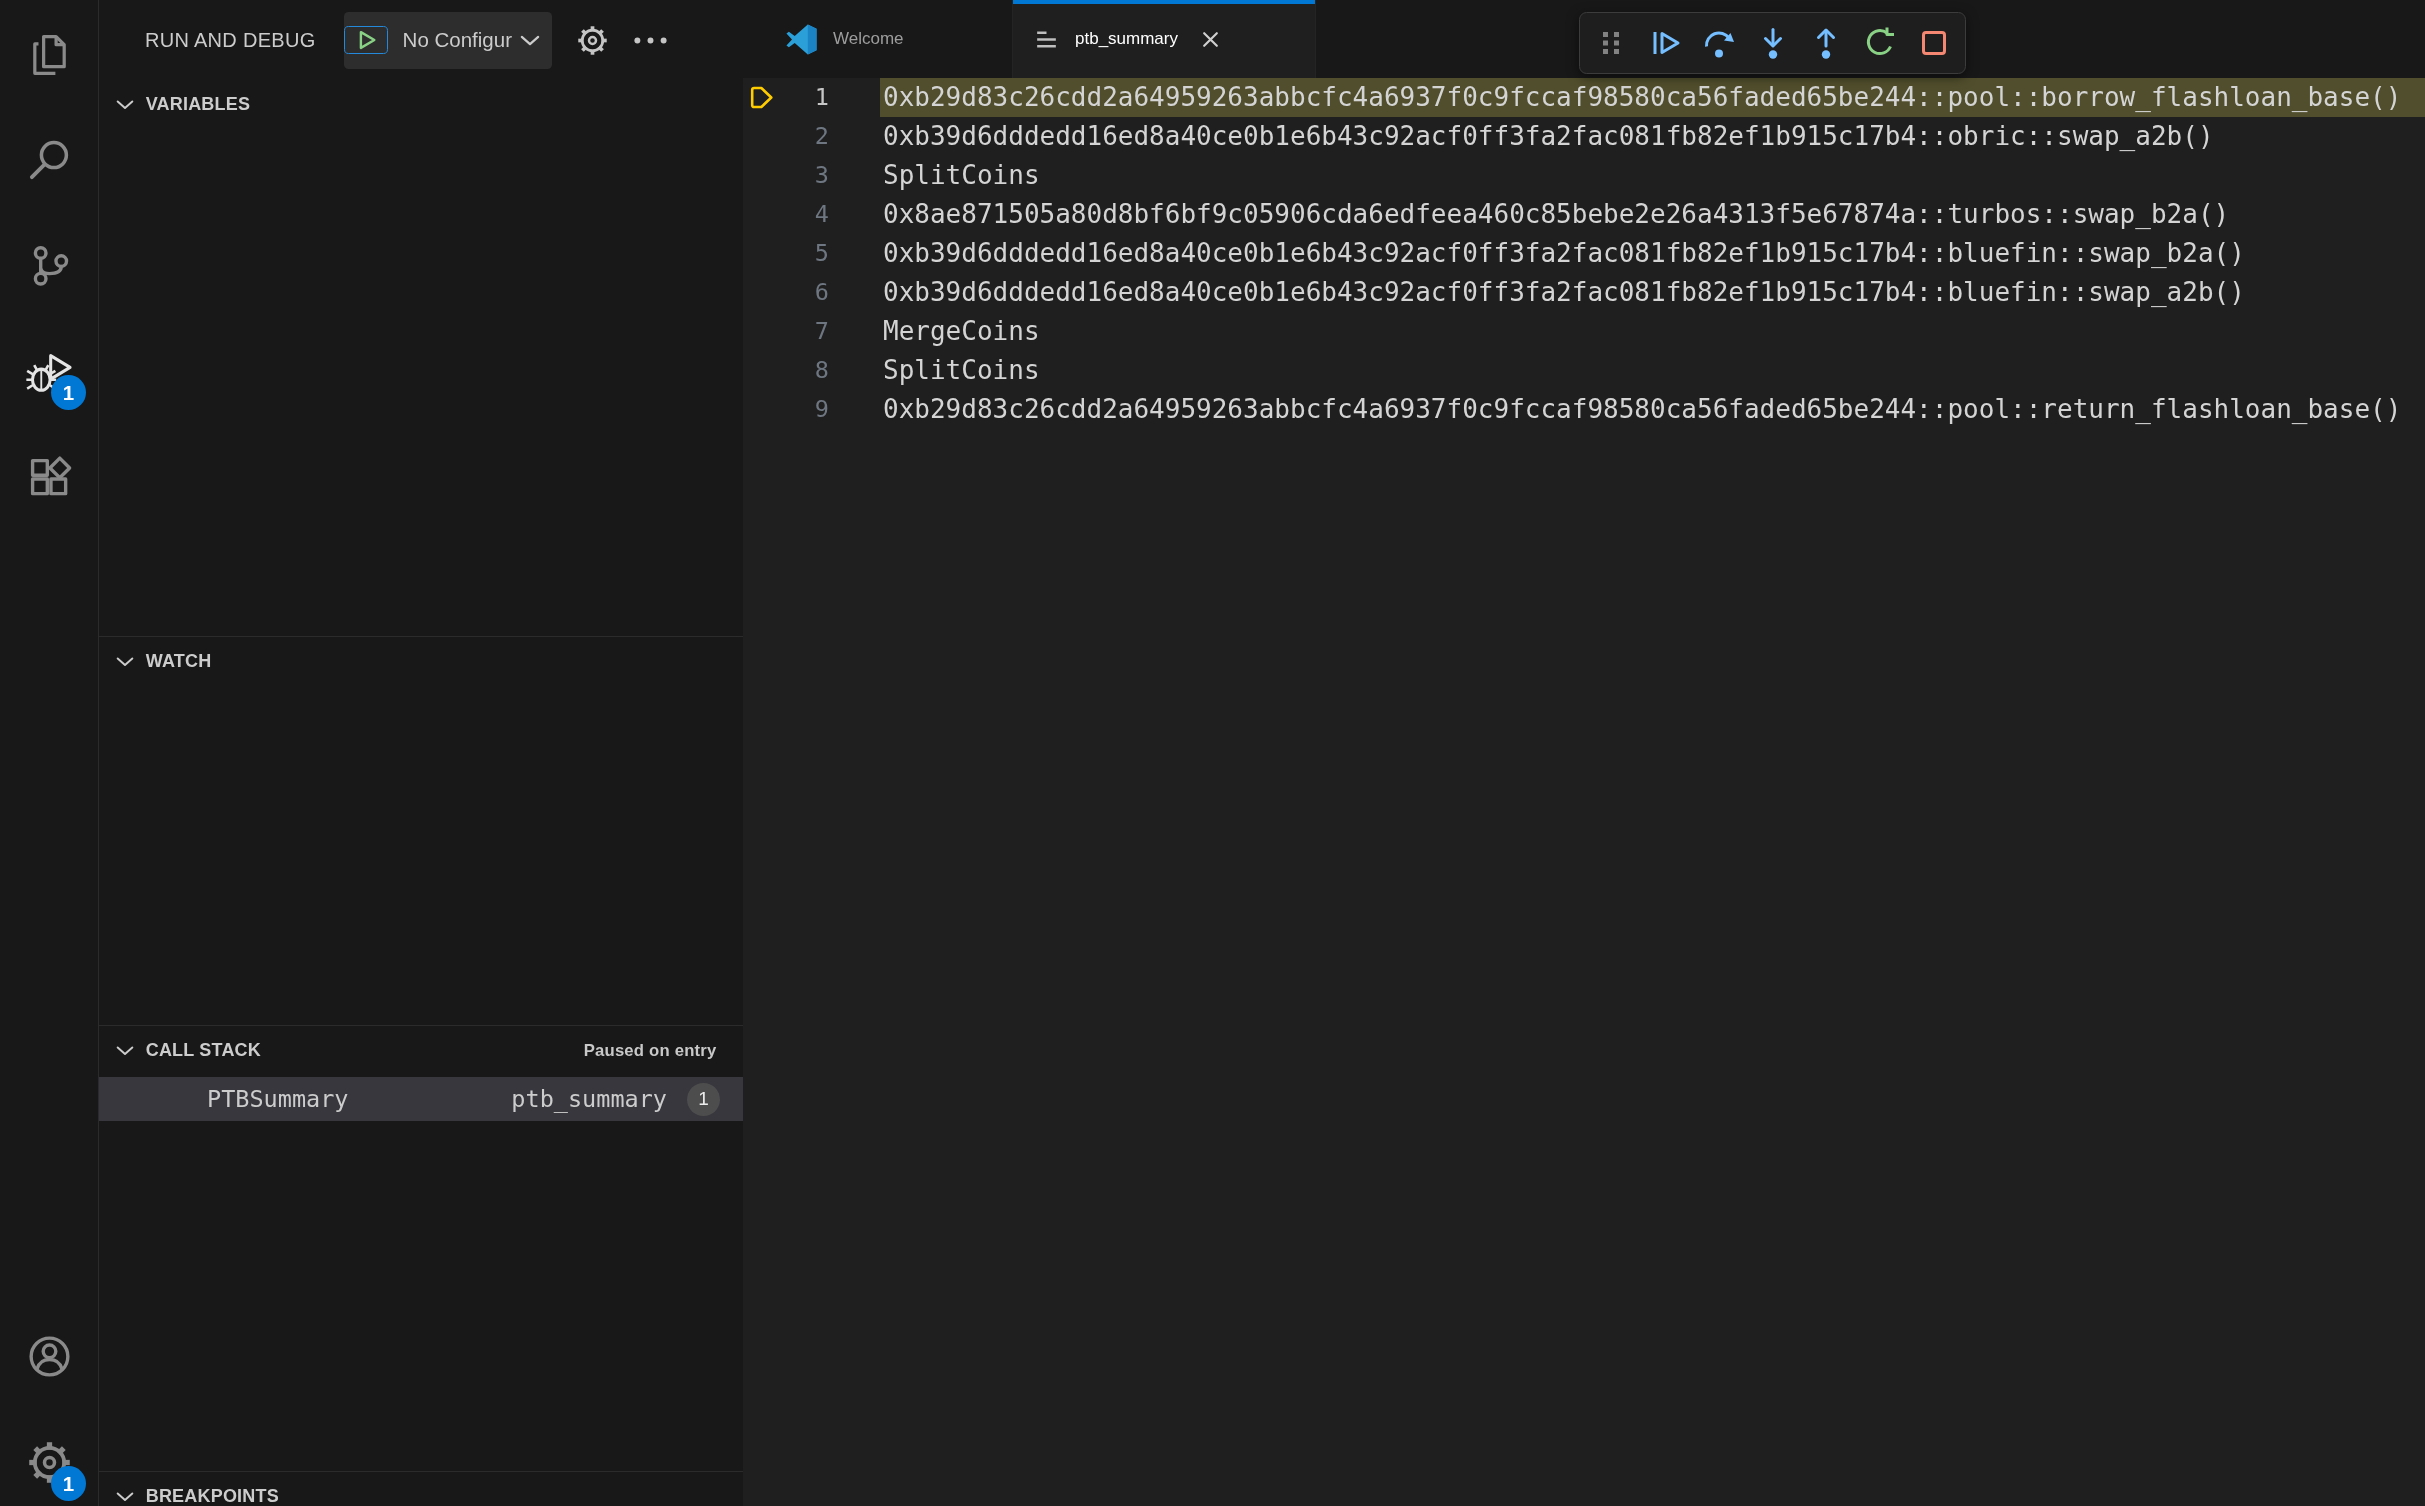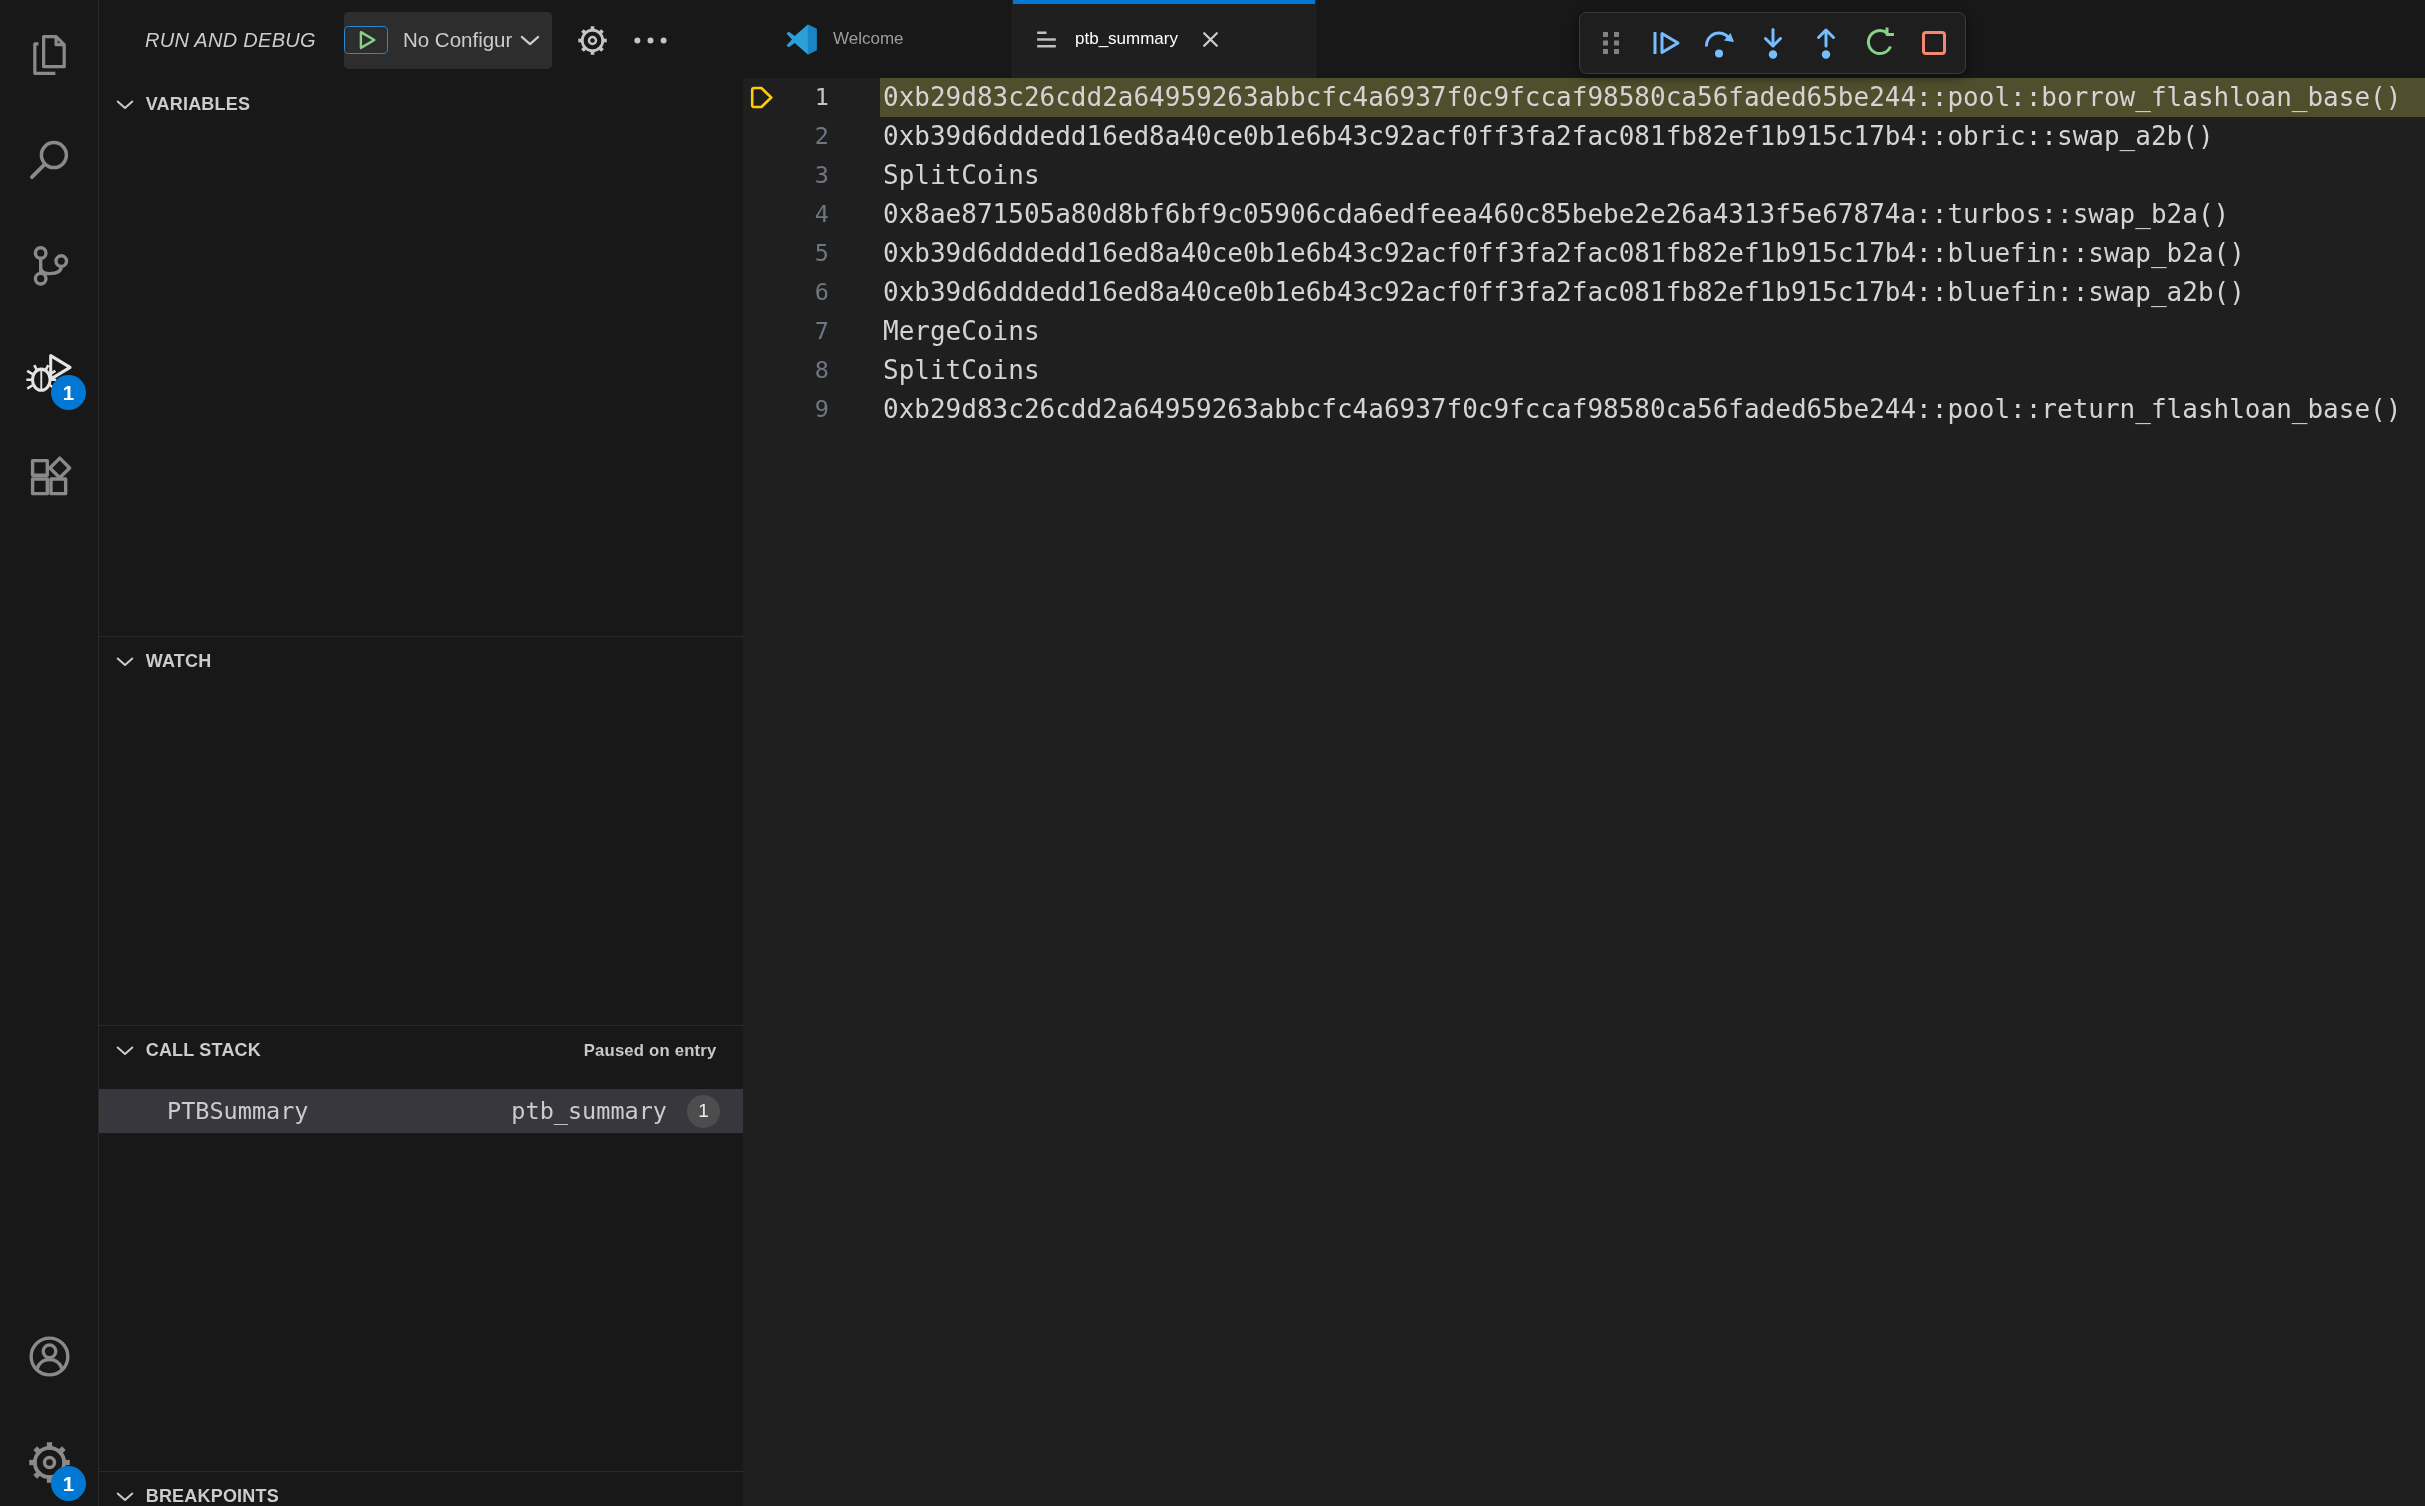--- a/index.html
+++ b/index.html
@@ -19,21 +19,21 @@
   .ab-item.active { color:#e4e4e4; }
   .ab-item svg { width:47px; height:47px; }
   .ab-badge { position:absolute; right:12px; bottom:13.7px; min-width:35px; height:35px;
     border-radius:18px; background:#0078d4; color:#ffffff; font-size:20.5px; font-weight:700;
     display:flex; align-items:center; justify-content:center; }
   .ab-bottom { position:absolute; left:0; bottom:-9px; }
 
   
   .sidebar { position:absolute; left:99px; top:0; width:644px; height:100%; background:#181818; }
   .sidebar-header { height:80px; display:flex; align-items:center; padding-left:46px; }
-  .sidebar-title { color:#cccccc; font-size:20px; letter-spacing:0.3px; white-space:nowrap;font-style:italic; }
+  .sidebar-title { color:#cccccc; font-size:20px; letter-spacing:0.3px; white-space:nowrap; }
   .config-picker { margin-left:28px; height:57px; display:flex; align-items:center;
     background:#2d2d2d; border-radius:4.6px; cursor:pointer; }
   .play-btn { width:44px; display:flex; align-items:center; justify-content:center;
     border:1.9px solid #2488db; border-radius:4.6px; background:#2d2d2d; }
   .play-btn svg { width:26px; height:26px; }
   .config-label { color:#cccccc; font-size:20.5px; display:flex; align-items:center; padding:0 7.6px 0 15px; white-space:nowrap; }
   .picker-chevron { align-self:center; margin-right:12px; color:#cccccc; }
   .picker-chevron svg { width:20px; height:13px; }
   .hdr-action { margin-left:24px; color:#c5c5c5; cursor:pointer; display:flex; align-items:center; }
   .hdr-action.gear svg { width:33px; height:33px; }
@@ -42,22 +42,22 @@
   .panel { position:absolute; left:0; right:0; overflow:hidden; }
   .panel-header { height:49px; display:flex; align-items:center; padding:0 26.5px 0 16.7px;
     color:#cccccc; font-weight:700; font-size:18px; letter-spacing:0.2px; cursor:pointer; }
   .panel-chevron { color:#cccccc; margin-right:12px; }
   .panel-chevron svg { width:18px; height:11.4px; }
   .panel.variables { top:80px; height:554px; }
   .panel.watch { top:636px; height:389px; border-top:0.8px solid #2b2b2b; }
   .panel.callstack { top:1025px; height:444px; border-top:0.8px solid #2b2b2b; }
   .panel.breakpoints { top:1471px; height:36px; border-top:0.8px solid #2b2b2b; }
   .cs-status { margin-left:auto; font-size:16.7px; font-weight:700; color:#c8c8c8; }
-  .cs-frame { margin-top:14px; height:44px; background:#37373d; display:flex; align-items:center;
-    padding:0 23px 0 68px; font-family:"DejaVu Sans Mono", monospace; font-size:23.5px; color:#cccccc; cursor:pointer; }
+  .cs-frame { margin-top:2px; height:44px; background:#37373d; display:flex; align-items:center;
+    padding:0 23px 0 108px; font-family:"DejaVu Sans Mono", monospace; font-size:23.5px; color:#cccccc; cursor:pointer; }
   .cs-source { margin-left:auto; }
   .cs-badge { margin-left:20px; width:33px; height:33px; border-radius:16.7px; background:#4d4d4d;
     color:#ececec; font-family:"Liberation Sans", sans-serif; font-size:19px;
     display:flex; align-items:center; justify-content:center; }
 
   
   .editor { position:absolute; left:743px; top:0; right:0; height:100%; background:#1f1f1f; }
   .tab-bar { height:78px; background:#181818; display:flex; }
   .tab { display:flex; align-items:center; position:relative; background:#181818;
     border-right:0.8px solid #242424; cursor:pointer; }

